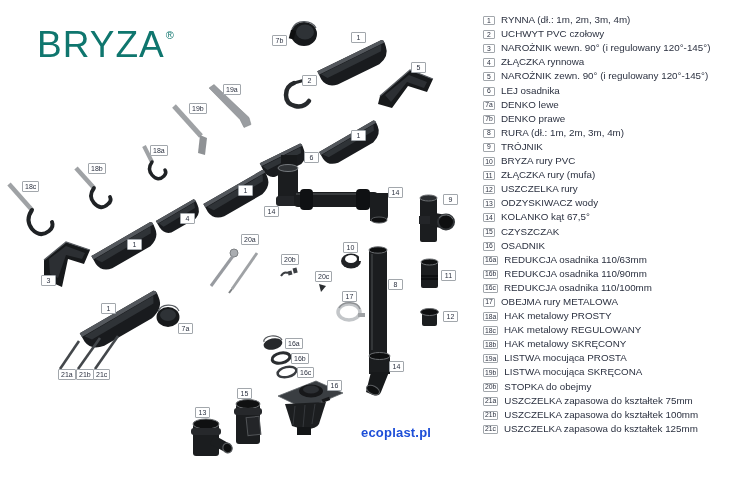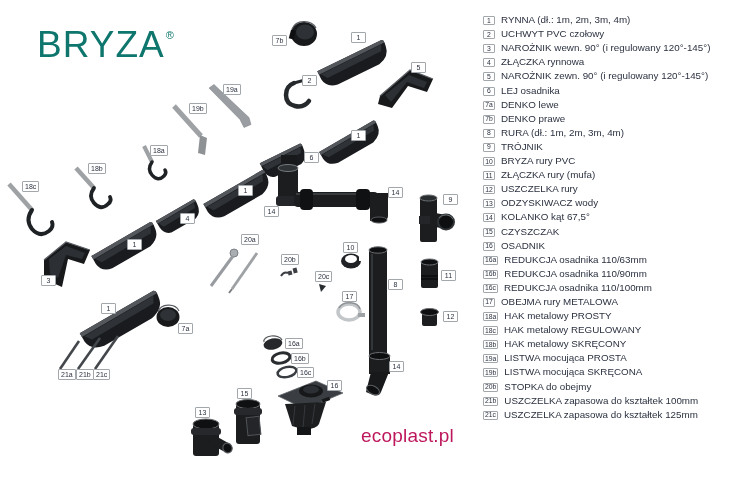--- a/index.html
+++ b/index.html
@@ -13,21 +13,21 @@
   .logo{
     position:absolute;left:37px;top:26px;
     font-weight:normal;font-size:37px;letter-spacing:1px;color:#0f766e;
     line-height:1;
   }
   .logo sup{font-size:11px;vertical-align:18px;margin-left:1px;}
 
   
   .website{
     position:absolute;left:361px;top:425px;
-    font-weight:normal;font-size:19px;color:#be185d;letter-spacing:0.2px;
+    font-weight:bold;font-size:13px;color:#1d4ed8;letter-spacing:0.2px;
   }
 
   
   .diagram-svg{position:absolute;left:0;top:0;}
 
   
   .plabel{
     position:absolute;background:#ffffff;border:1px solid #a2a7ac;
     color:#2b3140;font-size:7px;line-height:9px;height:9px;min-width:9px;
     padding:0 2px;text-align:center;border-radius:1px;
@@ -381,20 +381,24 @@
       </div>
       <div class="lrow">
         <span class="lbox">19b</span>
         <span class="ltext">LISTWA mocująca SKRĘCONA</span>
       </div>
       <div class="lrow">
         <span class="lbox">20b</span>
         <span class="ltext">STOPKA do obejmy</span>
       </div>
       <div class="lrow">
+        <span class="lbox">21a</span>
+        <span class="ltext">USZCZELKA zapasowa do kształtek 75mm</span>
+      </div>
+      <div class="lrow">
         <span class="lbox">21b</span>
         <span class="ltext">USZCZELKA zapasowa do kształtek 100mm</span>
       </div>
       <div class="lrow">
         <span class="lbox">21c</span>
         <span class="ltext">USZCZELKA zapasowa do kształtek 125mm</span>
       </div>
     </div>
 
   <div class="website">ecoplast.pl</div>

